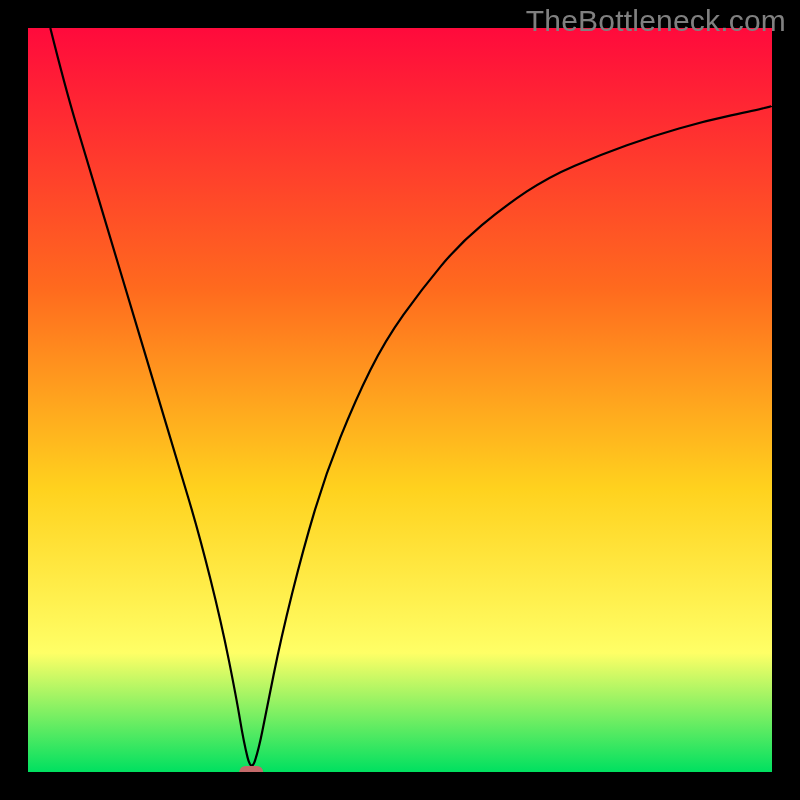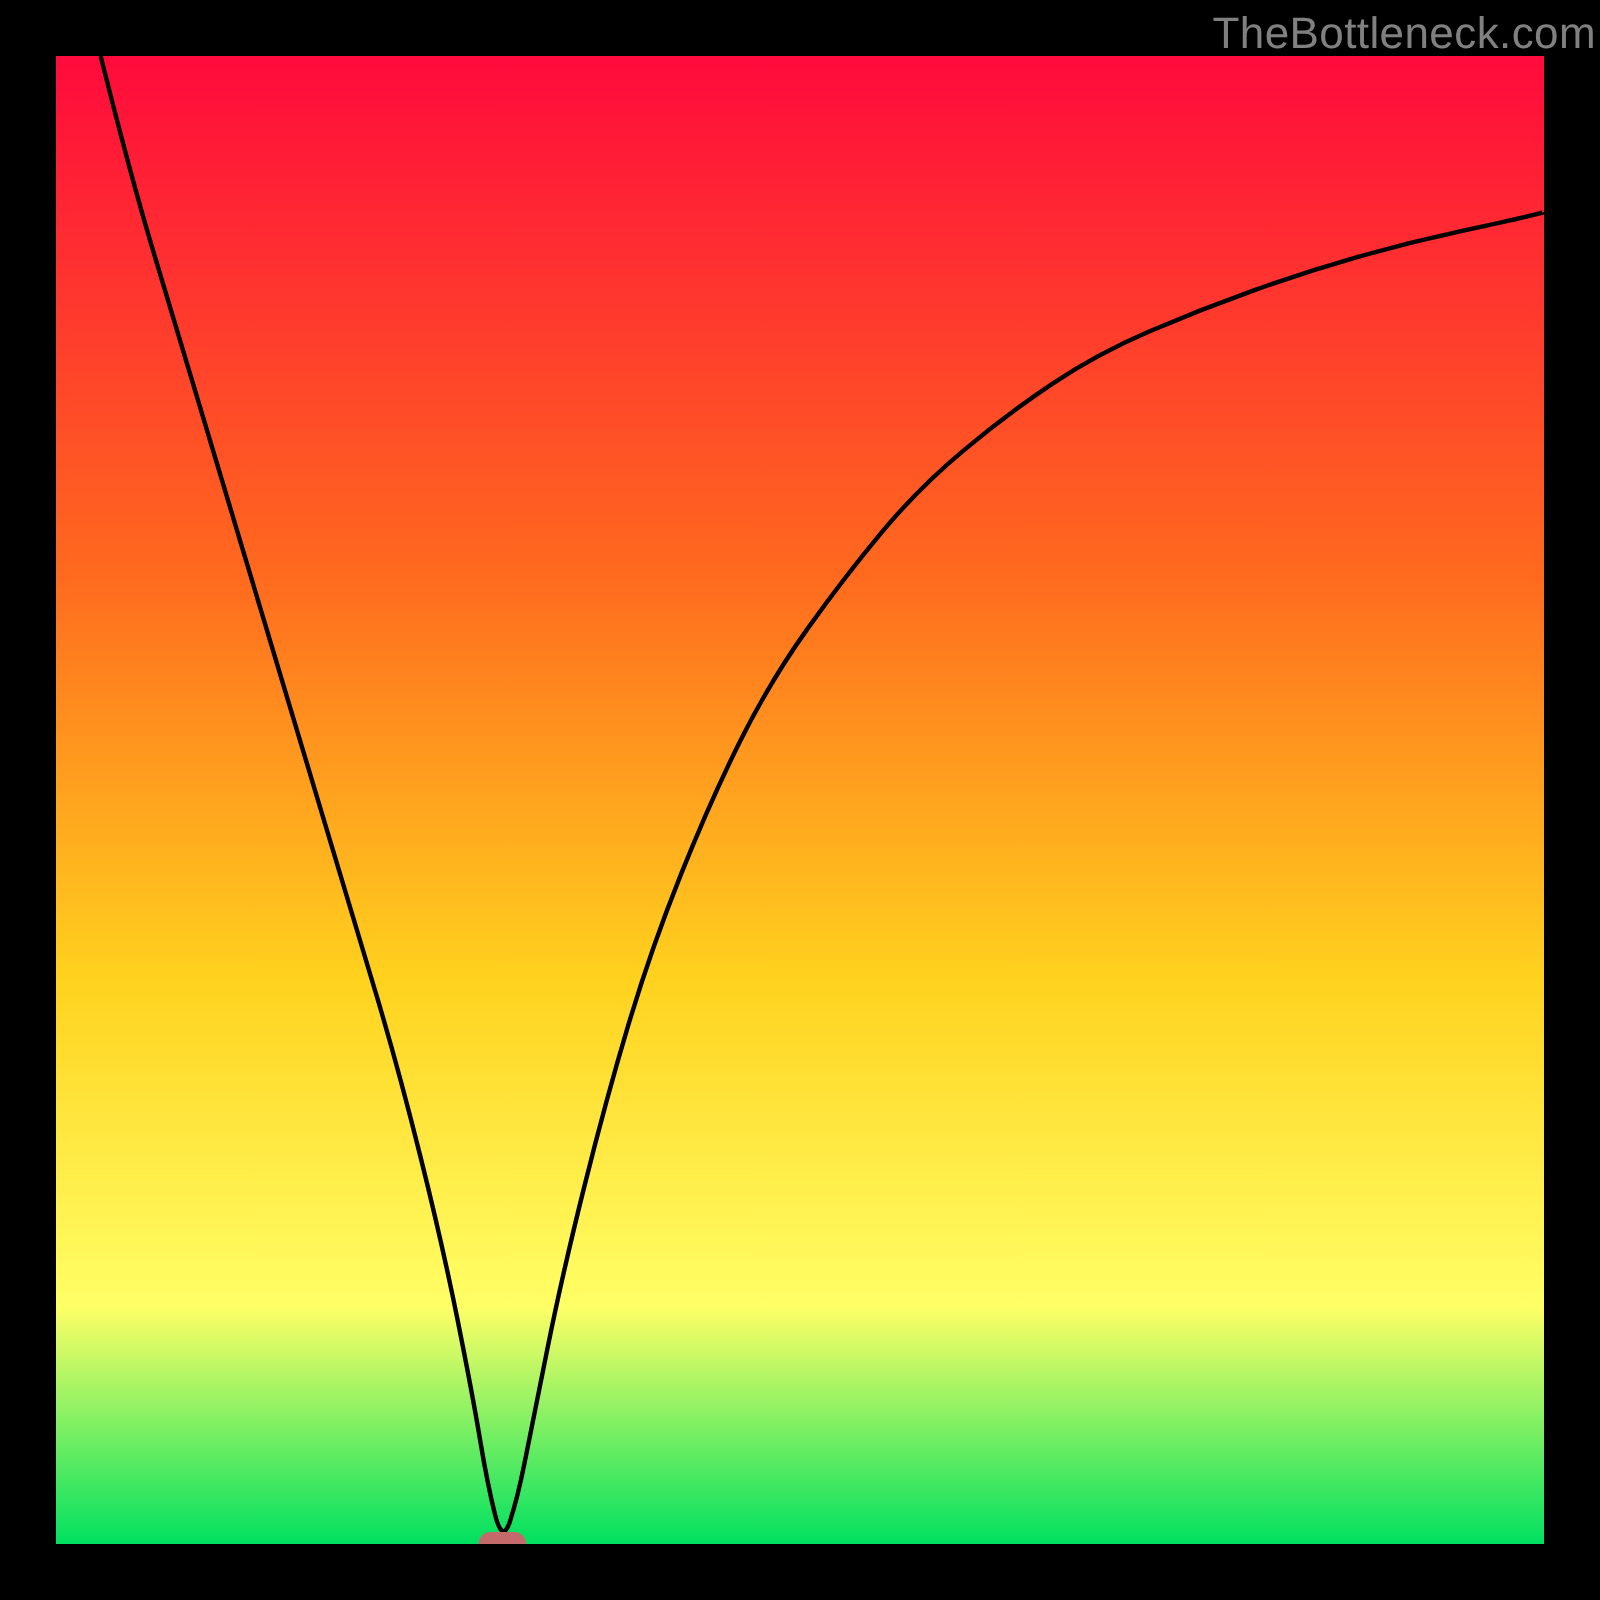--- a/index.html
+++ b/index.html
@@ -15,23 +15,23 @@
     position: absolute;
     left: 28px;
     top: 28px;
     width: 744px;
     height: 744px;
     background: #000;
   }
   .watermark {
     position: absolute;
     top: 4px;
-    right: 2px;
+    right: 14px;
     color: #808080;
-    font-size: 22px;
+    font-size: 30px;
     letter-spacing: 0.2px;
     z-index: 10;
   }
   svg {
     display: block;
   }
 </style>
 </head>
 <body>
 

